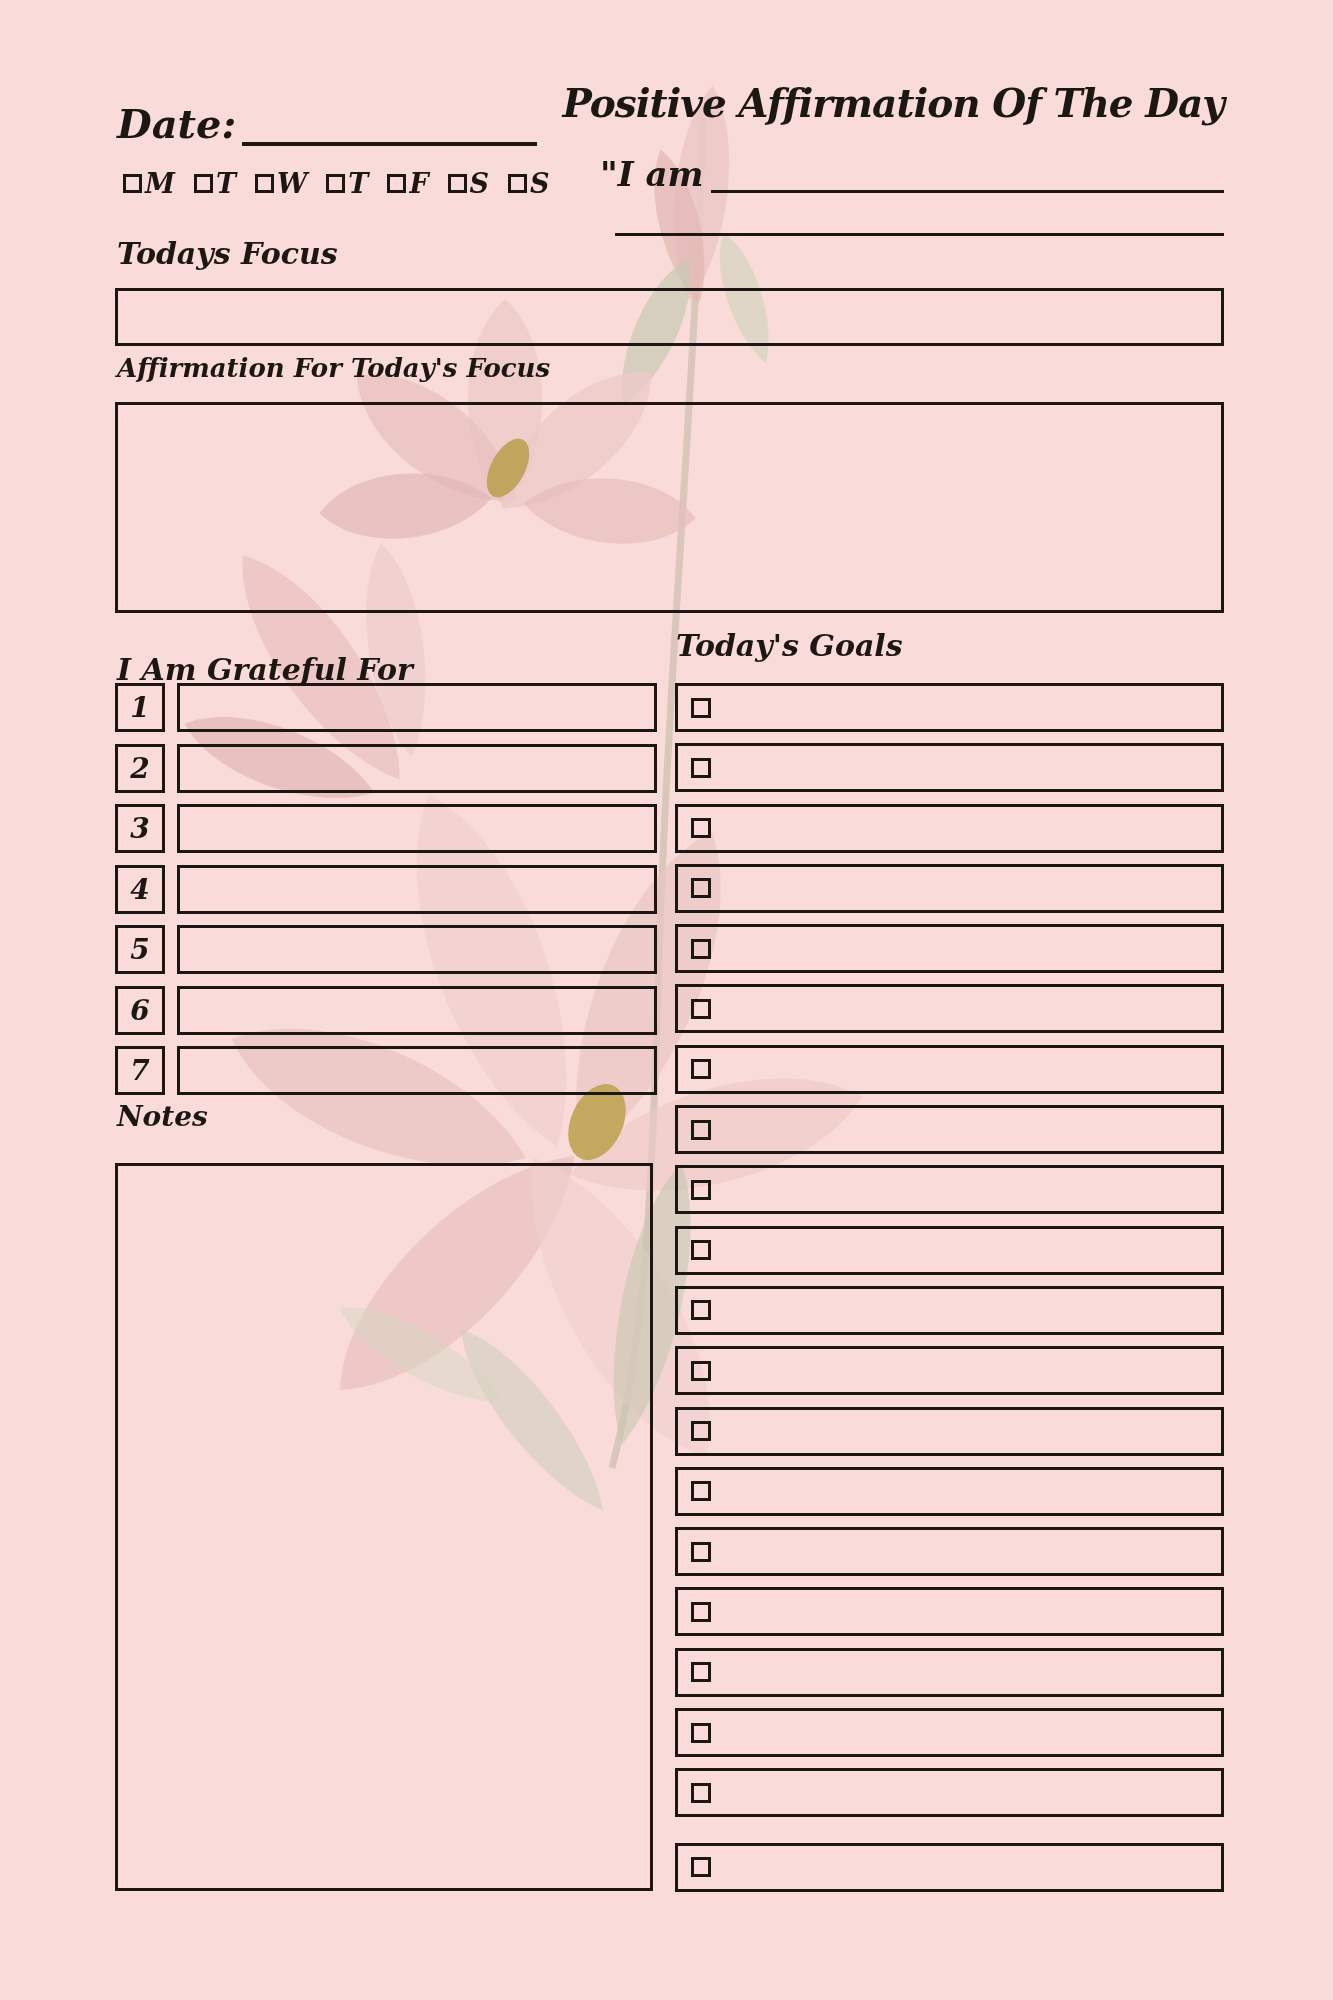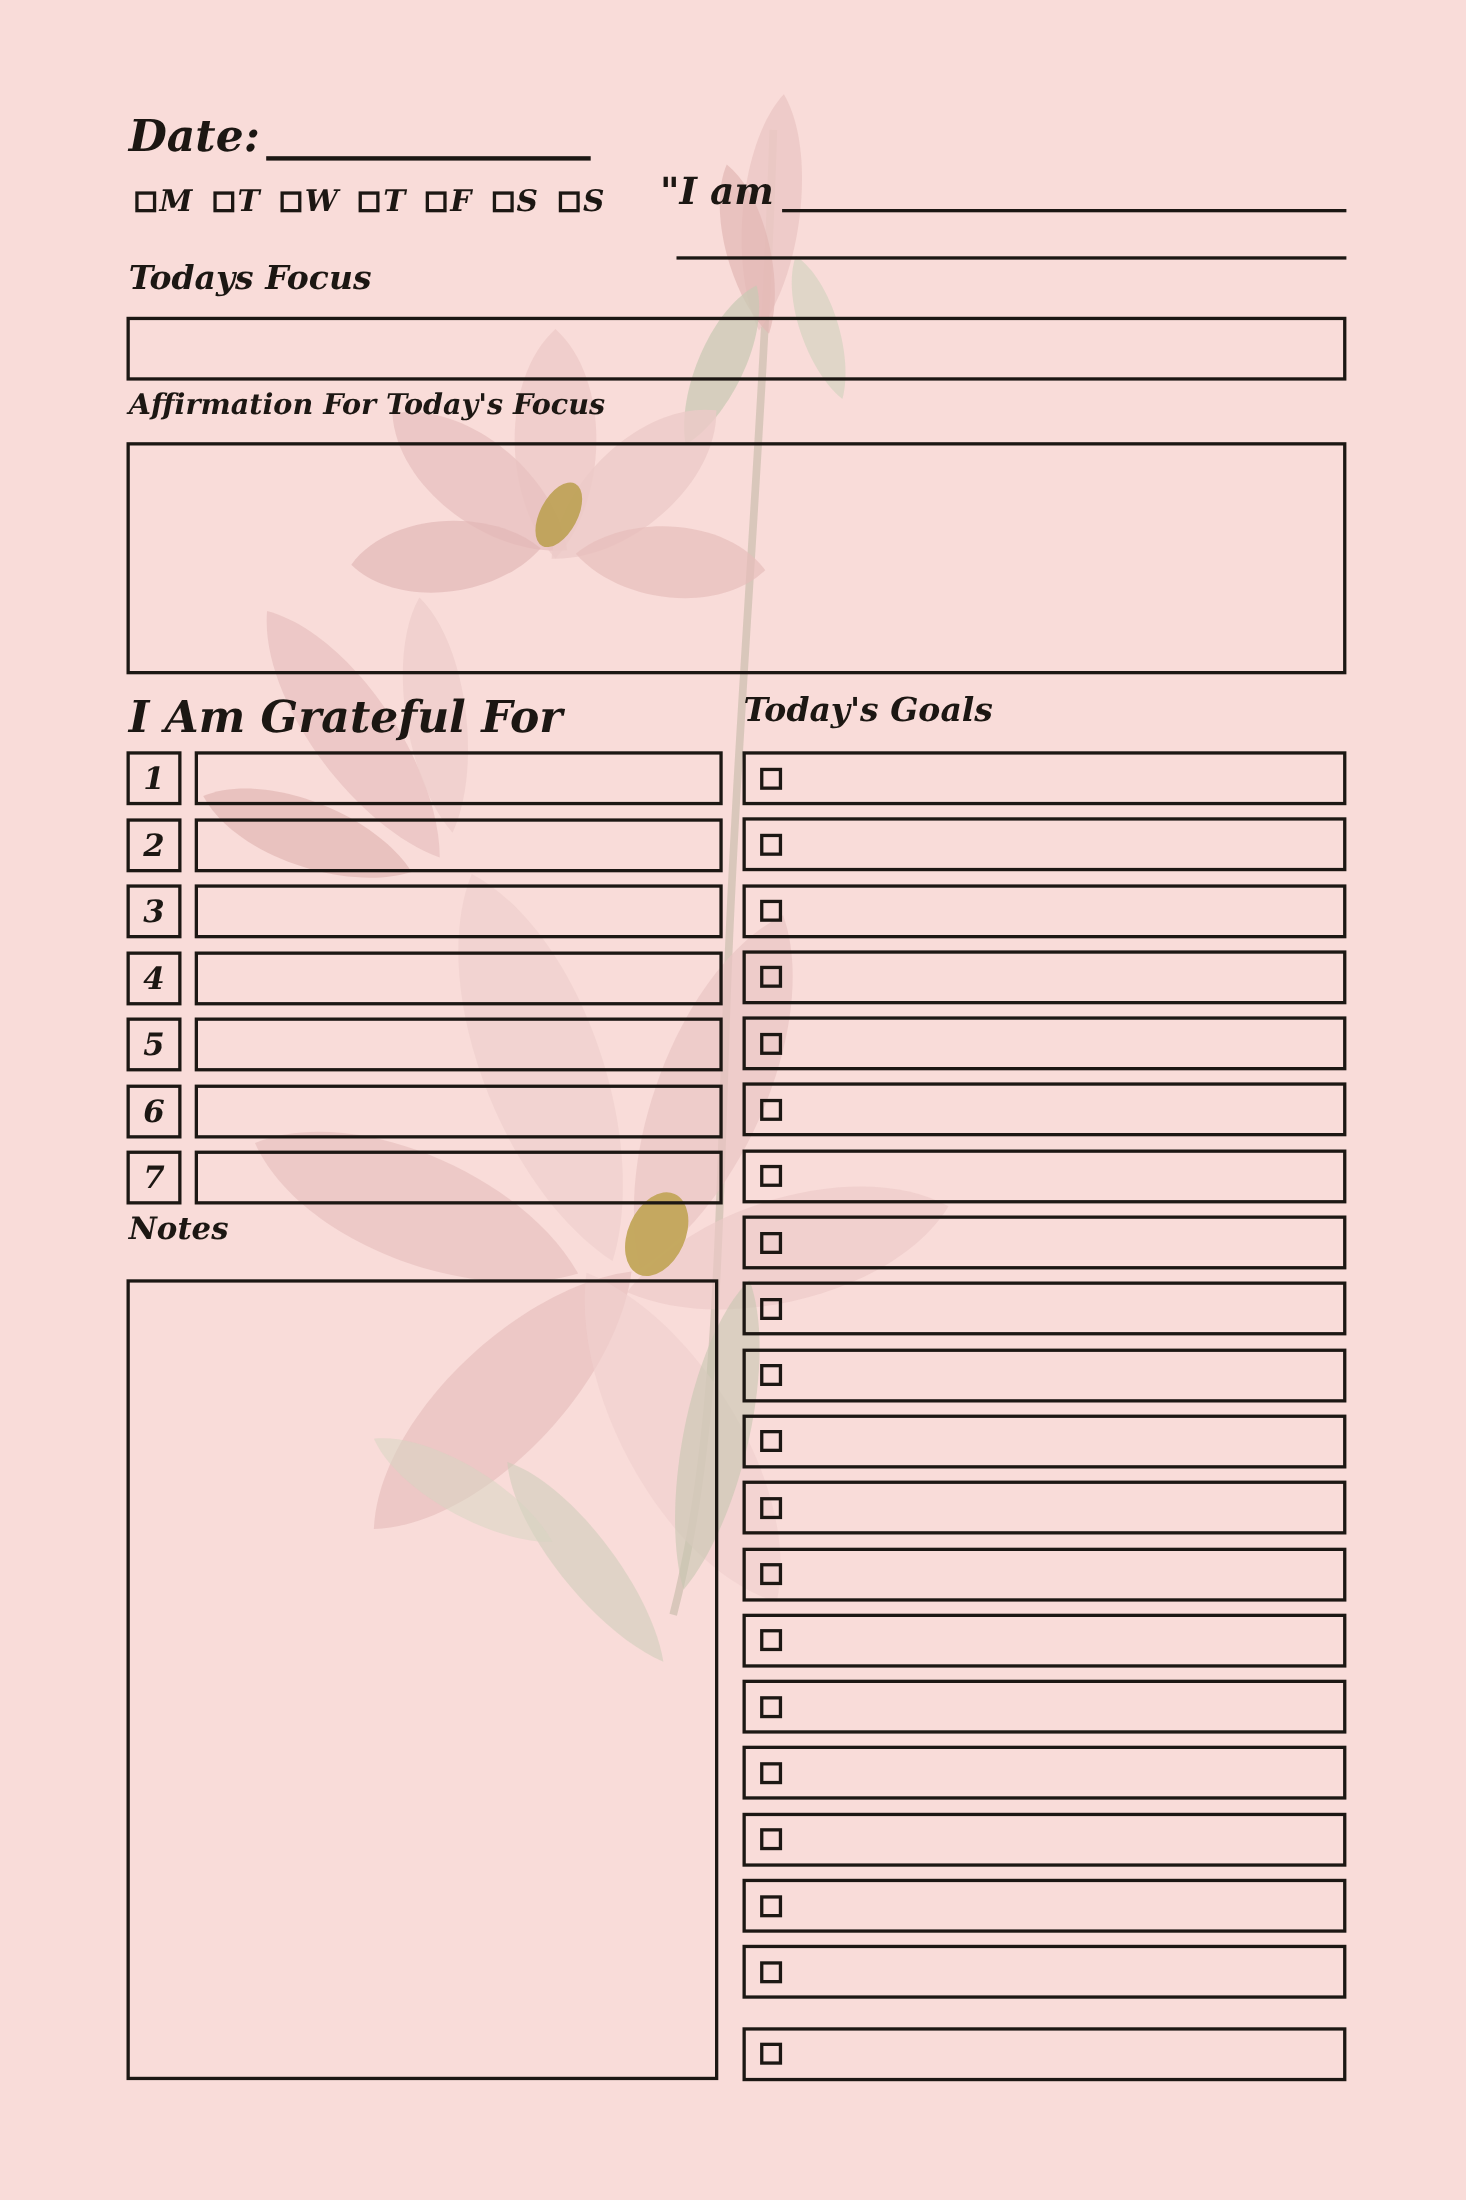--- a/index.html
+++ b/index.html
@@ -34,21 +34,21 @@
   
   .bordered{border:3px solid #1c1713;background:transparent;box-sizing:border-box;}
   .abox{position:absolute;border:3px solid #1c1713;background:transparent;box-sizing:border-box;}
 
   .focus-lbl{left:117px;top:236px;font-size:30px;}
   .focus-box{left:115px;top:288px;width:1109px;height:58px;}
 
   .affirm-lbl{left:117px;top:353px;font-size:26px;}
   .affirm-box{left:115px;top:402px;width:1109px;height:211px;}
 
-  .grateful-lbl{left:117px;top:628px;font-size:40px;}
+  .grateful-lbl{left:117px;top:652px;font-size:30px;}
   .goals-lbl{left:676px;top:628px;font-size:30px;text-align:center;}
 
   .grateful-col{position:absolute;left:115px;top:683px;width:542px;display:flex;flex-direction:column;gap:11.5px;}
   .g-row{display:flex;gap:12px;height:49px;}
   .num-box{width:50px;height:49px;border:3px solid #1c1713;box-sizing:border-box;
            display:flex;align-items:center;justify-content:center;font-size:28px;}
   .g-input{flex:1;height:49px;font-size:22px;padding:4px 10px;overflow:hidden;}
 
   .goals-col{position:absolute;left:675px;top:683px;width:549px;display:flex;flex-direction:column;gap:11.3px;}
   .goal-row{height:49px;display:flex;align-items:center;padding-left:13px;font-size:22px;}
@@ -99,20 +99,21 @@
       <use href="#petal" transform="translate(540,1430) rotate(-38) scale(1.0,1.6)" fill="#ccccb8" opacity="0.55"></use>
       <use href="#petal" transform="translate(430,1360) rotate(-60) scale(0.9,1.3)" fill="#d5d5c2" opacity="0.5"></use>
     </g>
   </svg>
 
   <div class="date-row">
     <span class="date-label script">Date:</span>
     <span class="date-line"><span></span></span>
   </div>
 
+  <h1 class="title">Positive Affirmation Of The Day</h1>
 
   <div class="days-row" id="days-row">
       <span class="day-group">
         <span class="day-cb"></span>
         <span class="day-letter script">M</span>
       </span>
       <span class="day-group">
         <span class="day-cb"></span>
         <span class="day-letter script">T</span>
       </span>

